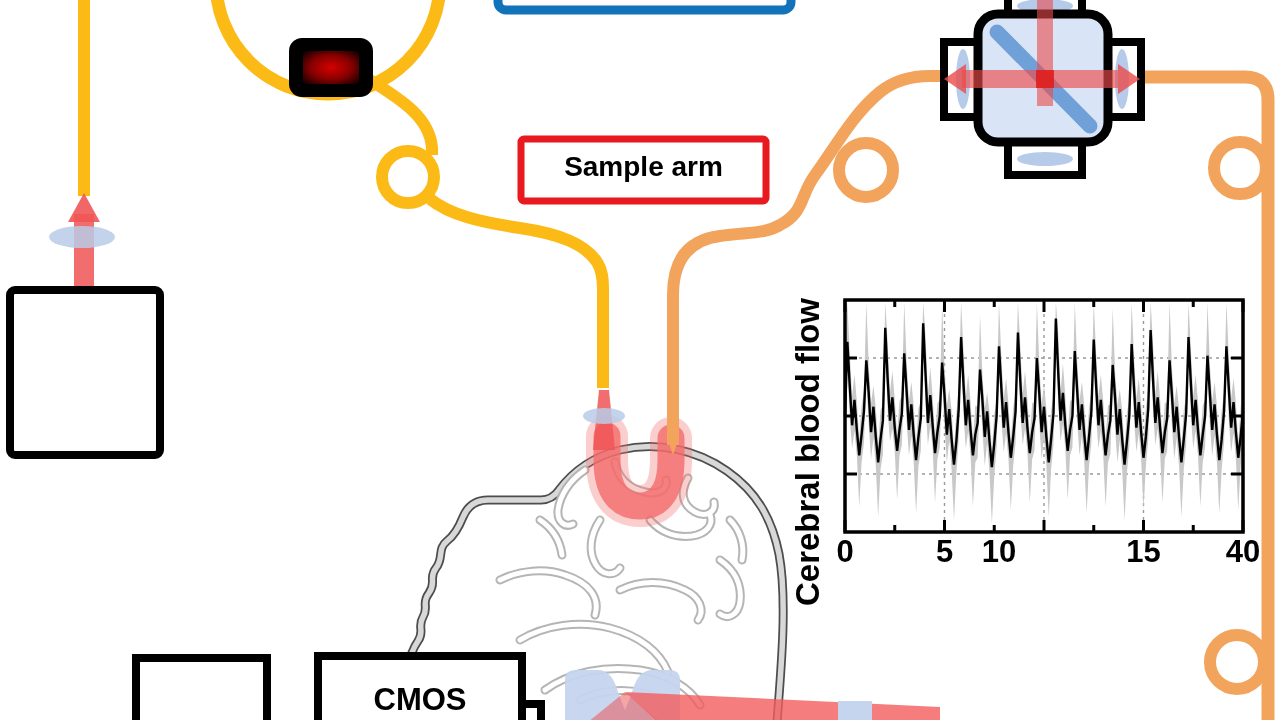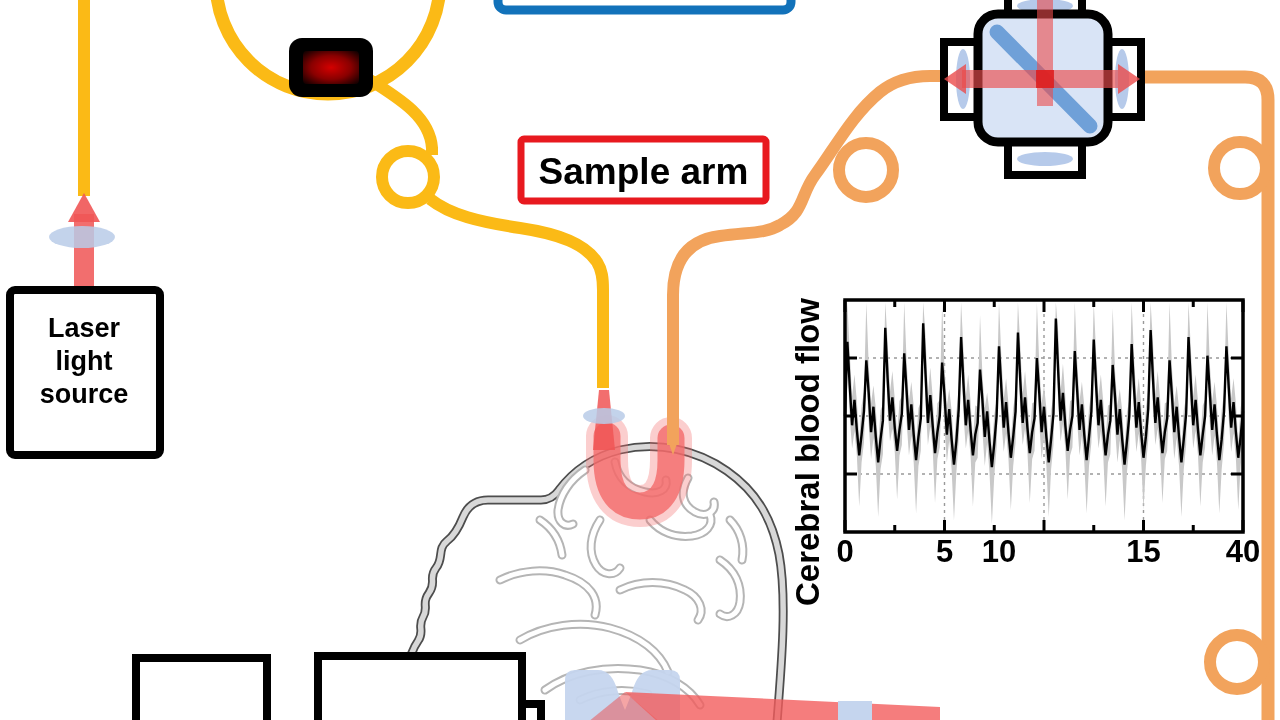--- a/index.html
+++ b/index.html
@@ -1,21 +1,21 @@
 <!DOCTYPE html>
 <html><head>
 <meta charset="utf-8">
 <style>
   html,body{margin:0;padding:0;background:#fff;}
   #stage{position:relative;width:1280px;height:720px;overflow:hidden;background:#fff;
          font-family:"Liberation Sans",sans-serif;}
   #stage svg{position:absolute;left:0;top:0;}
   .lbl{position:absolute;color:#000;font-weight:bold;text-align:center;}
   #laser-label{left:34px;top:312px;width:100px;font-size:27px;line-height:1.22;}
-  #sample-label{left:521px;top:151px;width:245px;font-size:37px;}
+  #sample-label{left:521px;top:151px;width:245px;font-size:28px;}
   #cmos-label{left:318px;top:682px;width:204px;font-size:31px;}
   #xaxis-label{left:894px;top:572px;width:300px;font-size:31px;}
   #yaxis-label{left:808px;top:452px;transform:translate(-50%,-50%) rotate(-90deg);
                white-space:nowrap;font-size:33px;}
   .xtick{position:absolute;top:534px;width:70px;font-size:31px;font-weight:bold;
          text-align:center;color:#000;}
 </style>
 </head>
 <body>
 
@@ -171,22 +171,22 @@
         <line x1="845" y1="474" x2="857" y2="474" stroke="#000000" stroke-width="3"></line>
         <line x1="1243" y1="474" x2="1231" y2="474" stroke="#000000" stroke-width="3"></line>
         <line x1="845" y1="416" x2="857" y2="416" stroke="#000000" stroke-width="3"></line>
         <line x1="1243" y1="416" x2="1231" y2="416" stroke="#000000" stroke-width="3"></line>
         <line x1="845" y1="358" x2="857" y2="358" stroke="#000000" stroke-width="3"></line>
         <line x1="1243" y1="358" x2="1231" y2="358" stroke="#000000" stroke-width="3"></line>
         <rect x="845" y="300" width="398" height="232" fill="none" stroke="#000000" stroke-width="3.5"></rect>
       </g>
 </svg>
 
-<div id="laser-label" class="lbl">Laser light source</div>
 <div id="sample-label" class="lbl">Sample arm</div>
+<div id="cmos-label" class="lbl">CMOS</div>
 <div id="yaxis-label" class="lbl">Cerebral blood flow</div>
 <div id="tick-container">
       <div class="xtick" style="left: 810px;">0</div>
       <div class="xtick" style="left: 909.5px;">5</div>
       <div class="xtick" style="left: 964px;">10</div>
       <div class="xtick" style="left: 1108.5px; text-align: center;">15</div>
       <div class="xtick" style="left: 1208px;">40</div>
     </div>
 
 </div>

